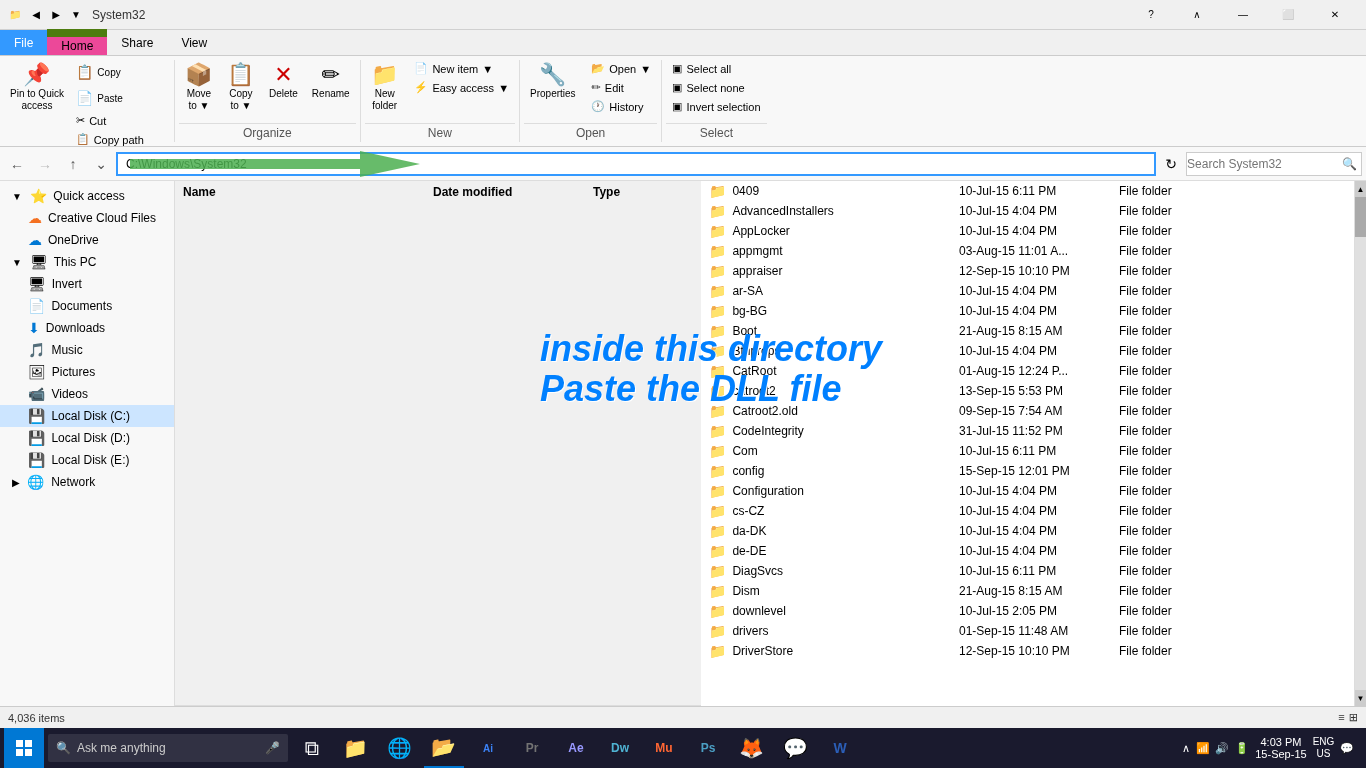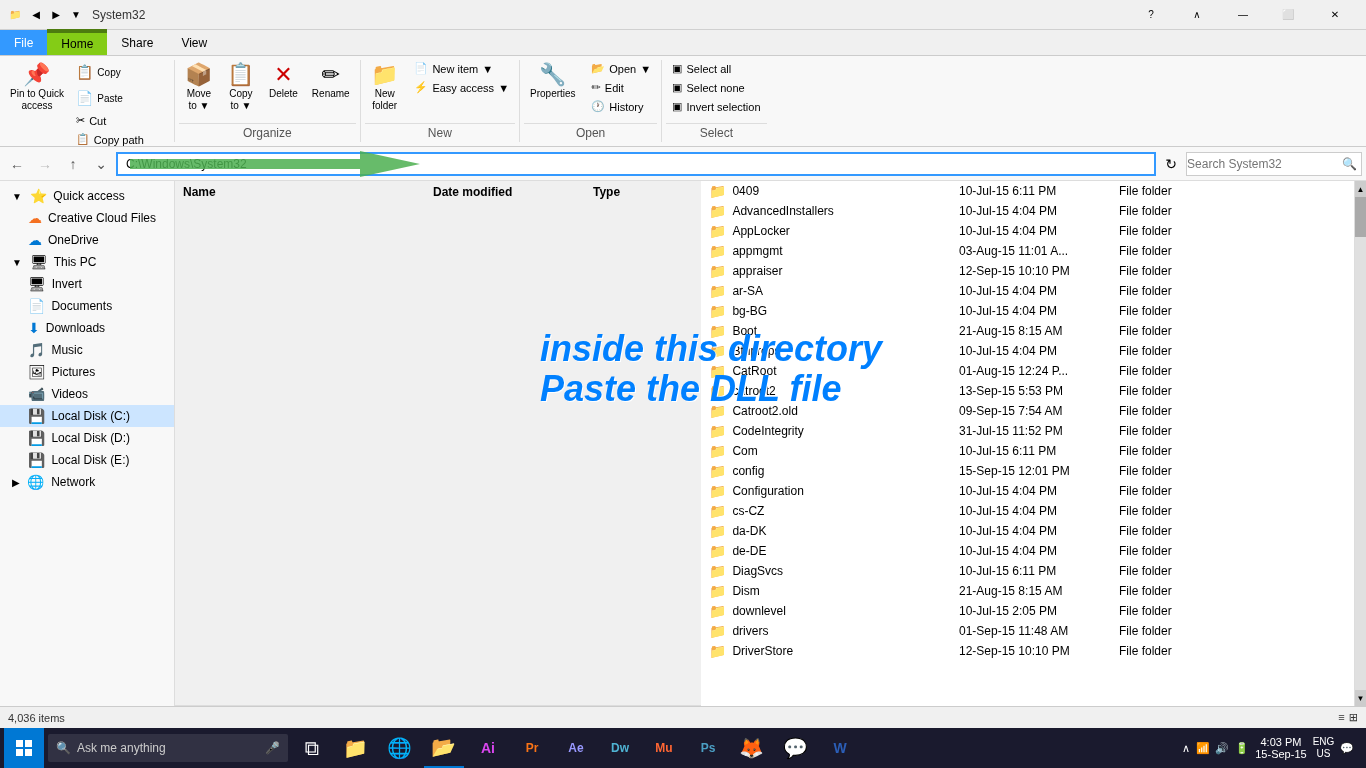--- a/index.html
+++ b/index.html
@@ -10,21 +10,21 @@
     .title-bar-icons { display: flex; gap: 4px; margin-right: 8px; }
     .title-icon { width: 16px; height: 16px; display: flex; align-items: center; justify-content: center; font-size: 10px; }
     .title-text { font-size: 12px; color: #333; flex: 1; }
     .window-controls { margin-left: auto; display: flex; }
     .window-btn { width: 46px; height: 30px; display: flex; align-items: center; justify-content: center; cursor: pointer; font-size: 10px; }
 
     
     .ribbon { background: #f8f8f8; border-bottom: 1px solid #ccc; }
     .ribbon-tabs { display: flex; background: #f0f0f0; border-bottom: 1px solid #ccc; height: 26px; }
     .ribbon-tab { padding: 4px 14px; font-size: 12px; cursor: pointer; display: flex; align-items: center; }
-    .ribbon-tab.active { background: #84cc16; border-top: 4px solid #4d7c0f; margin-top: -1px; }
+    .ribbon-tab.active { background: #ec4899; border-top: 8px solid #4d7c0f; margin-top: -1px; }
     .ribbon-tab.file-tab { background: #3399ff; color: #fff; padding: 4px 14px; }
 
     .ribbon-content { display: flex; align-items: stretch; padding: 4px 0; height: 90px; }
     .ribbon-group { display: flex; flex-direction: column; align-items: center; border-right: 1px solid #ddd; padding: 0 4px; min-width: 60px; }
     .ribbon-group-items { display: flex; align-items: flex-start; flex: 1; }
     .ribbon-group-label { font-size: 12px; color: #555; padding: 2px 0; border-top: 1px solid #ddd; width: 100%; text-align: center; margin-top: auto; }
     .ribbon-btn { display: flex; flex-direction: column; align-items: center; justify-content: flex-start; padding: 4px 6px; cursor: pointer; min-width: 40px; font-size: 10px; text-align: center; }
     .ribbon-btn-icon { font-size: 22px; line-height: 1; margin-bottom: 2px; }
     .ribbon-btn-icon-small { font-size: 14px; }
     .ribbon-btn-label { font-size: 10px; line-height: 1.2; }
@@ -554,22 +554,22 @@
   </div>
   <div class="taskbar-search">
     <span>🔍</span>
     <span>Ask me anything</span>
     <span style="margin-left:auto;">🎤</span>
   </div>
   <div class="taskbar-app" style="color:#fff;">⧉</div>
   <div class="taskbar-app">📁</div>
   <div class="taskbar-app" style="color:#0078d4;">🌐</div>
   <div class="taskbar-app active">📂</div>
-  <div class="taskbar-app" style="color:#d946ef;font-weight:bold;font-size:14px;">Ai</div>
-  <div class="taskbar-app" style="color:#f97316;font-weight:bold;font-size:12px;">Pr</div>
+  <div class="taskbar-app" style="color:#3b82f6;font-weight:bold;font-size:10px;">Ai</div>
+  <div class="taskbar-app" style="color:#737373;font-weight:bold;font-size:12px;">Pr</div>
   <div class="taskbar-app" style="color:#9999ff;font-weight:bold;font-size:12px;">Ae</div>
   <div class="taskbar-app" style="color:#4fb3d3;font-weight:bold;font-size:12px;">Dw</div>
   <div class="taskbar-app" style="color:#ff6633;font-weight:bold;font-size:12px;">Mu</div>
   <div class="taskbar-app" style="color:#4b9fc4;font-weight:bold;font-size:12px;">Ps</div>
   <div class="taskbar-app">🦊</div>
   <div class="taskbar-app" style="color:#00aff0;">💬</div>
   <div class="taskbar-app" style="color:#2b5eb7;font-weight:bold;font-size:14px;">W</div>
   <div class="taskbar-tray">
     <span style="cursor:pointer;">∧</span>
     <span>📶</span>

